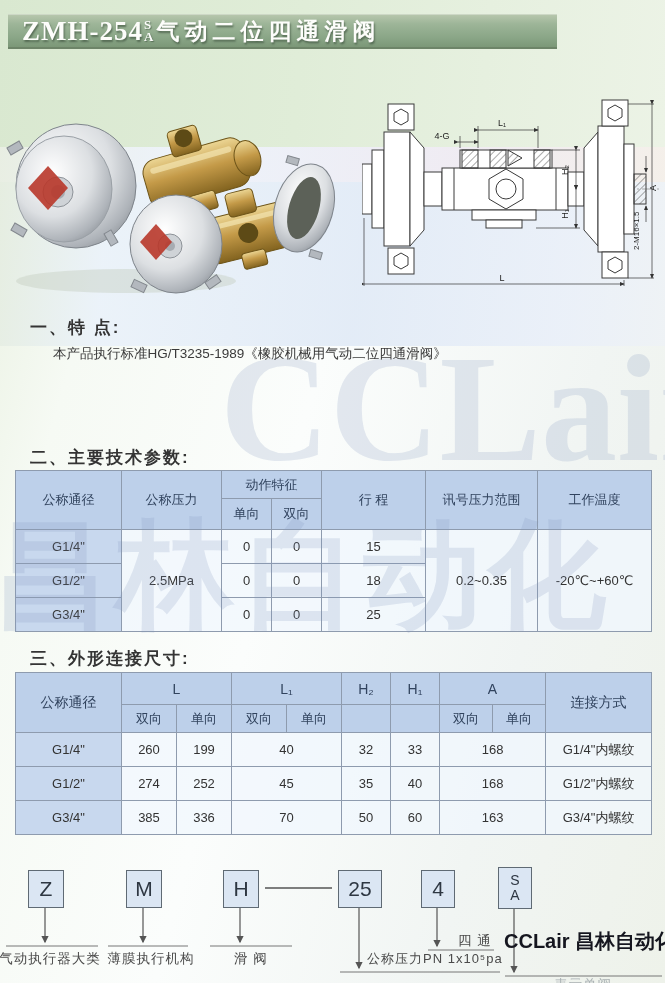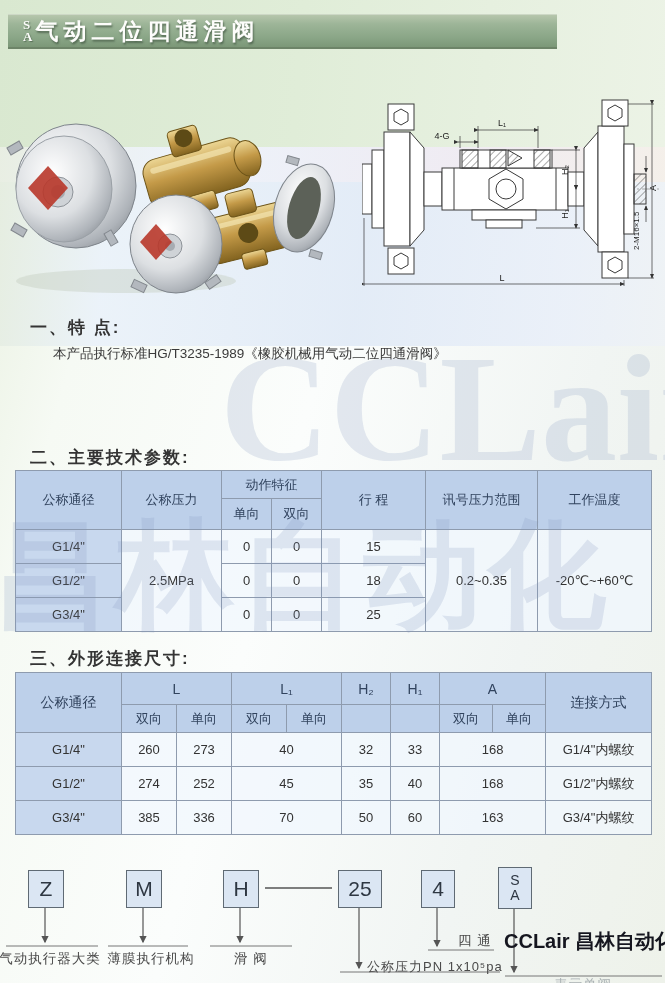--- a/index.html
+++ b/index.html
@@ -63,20 +63,21 @@
 <div class="page">
 
   <div class="abs wash-mid"></div>
   <div class="abs wash-low"></div>
   <div class="abs wash-bottom"></div>
 
   <div class="abs wm wm-latin">CCLair</div>
   <div class="abs wm wm-cjk">昌林自动化</div>
 
   <div class="abs title-bar">
+    <span class="code">ZMH-254</span>
     <span class="stack">
       <span>S</span>
       <span>A</span>
     </span>
     <span class="name">气动二位四通滑阀</span>
   </div>
 
   <svg class="abs" style="left:6px;top:86px;z-index:3" width="348" height="222" viewBox="0 0 348 222">
     <defs>
       <radialGradient id="silver" cx="38%" cy="35%" r="75%">
@@ -297,21 +298,21 @@
       <th>双向</th>
       <th>单向</th>
       <th></th>
       <th></th>
       <th>双向</th>
       <th>单向</th>
     </tr>
     <tr class="d">
       <td class="rowhead">G1/4"</td>
       <td>260</td>
-      <td>273</td>
+      <td>199</td>
       <td colspan="2">40</td>
       <td>32</td>
       <td>33</td>
       <td colspan="2">168</td>
       <td>G1/4"内螺纹</td>
     </tr>
     <tr class="d">
       <td class="rowhead">G1/2"</td>
       <td>274</td>
       <td>252</td>
@@ -363,18 +364,18 @@
     <div class="mbox wide" style="left:338px">25</div>
     <div class="mbox" style="left:421px;width:32px">4</div>
     <div class="mbox stacked" style="left:498px">
       <span>S</span>
       <span>A</span>
     </div>
     <div class="mlabel" style="left:-6px;top:88px;width:112px">气动执行器大类</div>
     <div class="mlabel" style="left:104px;top:88px;width:94px">薄膜执行机构</div>
     <div class="mlabel" style="left:206px;top:88px;width:90px">滑 阀</div>
     <div class="mlabel" style="left:445px;top:70px;width:60px">四 通</div>
-    <div class="mlabel" style="left:367px;top:96px;width:135px;text-align:left;font-size:13px">公称压力PN 1x10⁵pa</div>
+    <div class="mlabel" style="left:367px;top:88px;width:135px;text-align:left;font-size:13px">公称压力PN 1x10⁵pa</div>
     <div class="mlabel ghost" style="left:528px;top:94px;width:110px">表示单阀</div>
     <div class="logo">CCLair 昌林自动化</div>
   </div>
 
 </div>
 
 </body></html>

